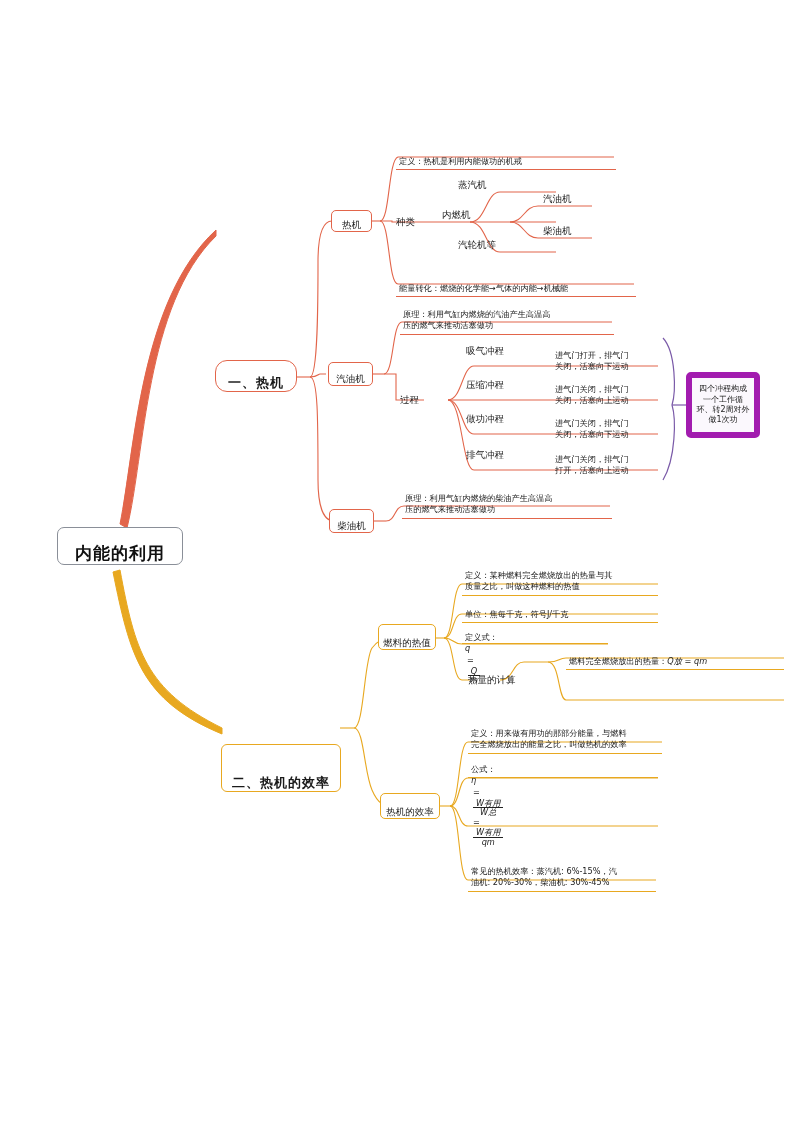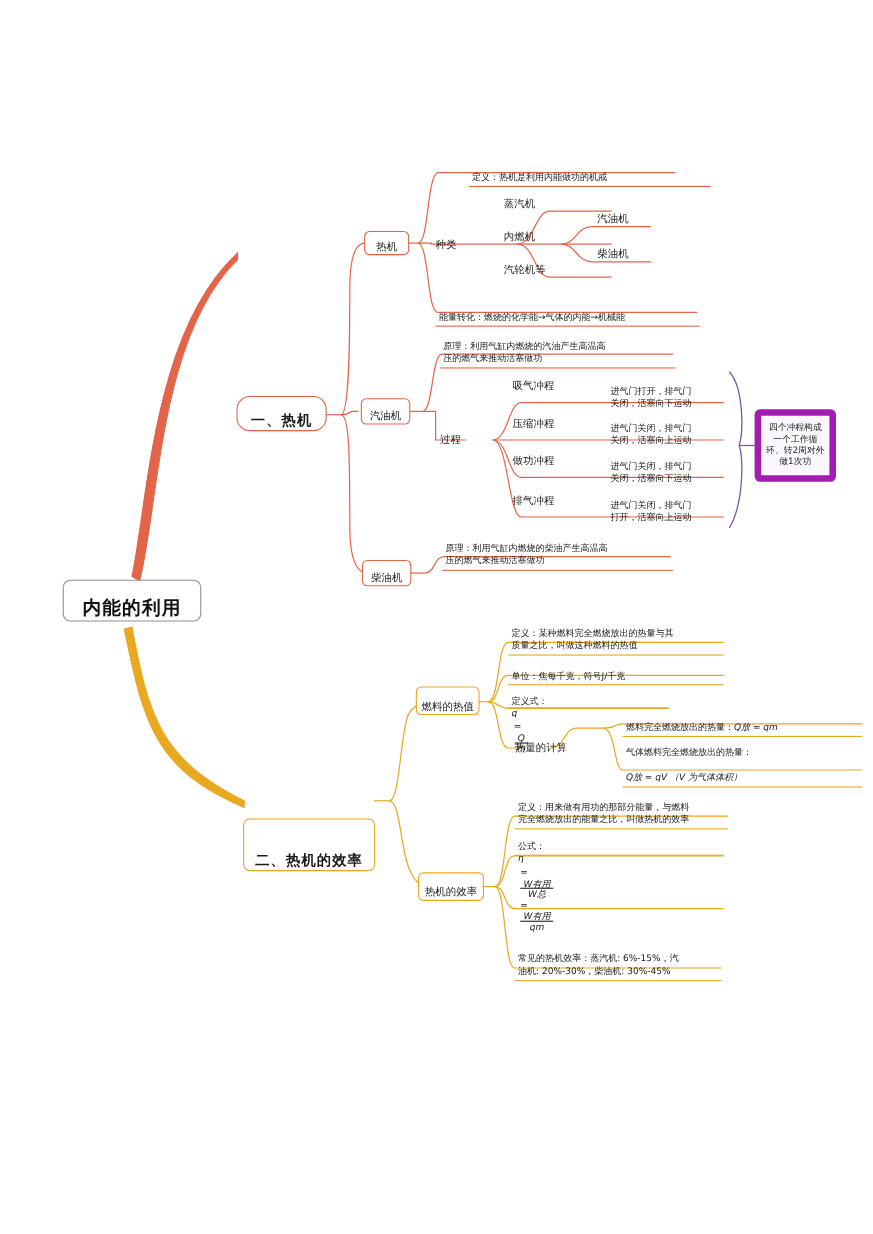--- a/index.html
+++ b/index.html
@@ -141,32 +141,32 @@
   </div>
 
   <div class="node lvl1 warm" style="left:221px;top:744px;width:120px;height:48px;">
     <span>二、热机的效率</span>
   </div>
 
   <div class="node lvl2" style="left:331px;top:210px;width:41px;height:22px;">
     <span>热机</span>
   </div>
 
-  <div class="leaf" style="left:396px;top:144px;width:220px;margin-left:30px;">
+  <div class="leaf" style="left:396px;top:144px;width:220px;">
     <span>定义：热机是利用内能做功的机戒</span>
   </div>
 
   <div class="midlabel" style="left:396px;top:216px;">
     <span>种类</span>
   </div>
 
   <div class="midlabel" style="left:458px;top:179px;">
     <span>蒸汽机</span>
   </div>
-  <div class="midlabel" style="left:458px;top:209px;text-align:right;">
+  <div class="midlabel" style="left:442px;top:209px;text-align:right;">
     <span>内燃机</span>
   </div>
   <div class="midlabel" style="left:458px;top:239px;">
     <span>汽轮机等</span>
   </div>
   <div class="midlabel" style="left:543px;top:193px;">
     <span>汽油机</span>
   </div>
   <div class="midlabel" style="left:543px;top:225px;">
     <span>柴油机</span>
@@ -261,24 +261,20 @@
   </div>
 
   <div class="midlabel" style="left:468px;top:674px;">
     <span>热量的计算</span>
   </div>
 
   <div class="leaf warm" style="left:566px;top:644px;width:218px;">
     <span>燃料完全燃烧放出的热量：</span><span class="itl">Q放 = qm</span>
   </div>
 
-  <div class="leaf warm" style="left:566px;top:666px;width:218px;">
-    <span>气体燃料完全燃烧放出的热量：</span><br>
-    <span class="itl">Q放 = qV （V 为气体体积）</span>
-  </div>
 
   <div class="node lvl2 warm" style="left:380px;top:793px;width:60px;height:26px;">
     <span>热机的效率</span>
   </div>
 
   <div class="leaf warm" style="left:468px;top:716px;width:194px;">
     <span>定义：用来做有用功的那部分能量，与燃料
 完全燃烧放出的能量之比，叫做热机的效率</span>
   </div>
 

